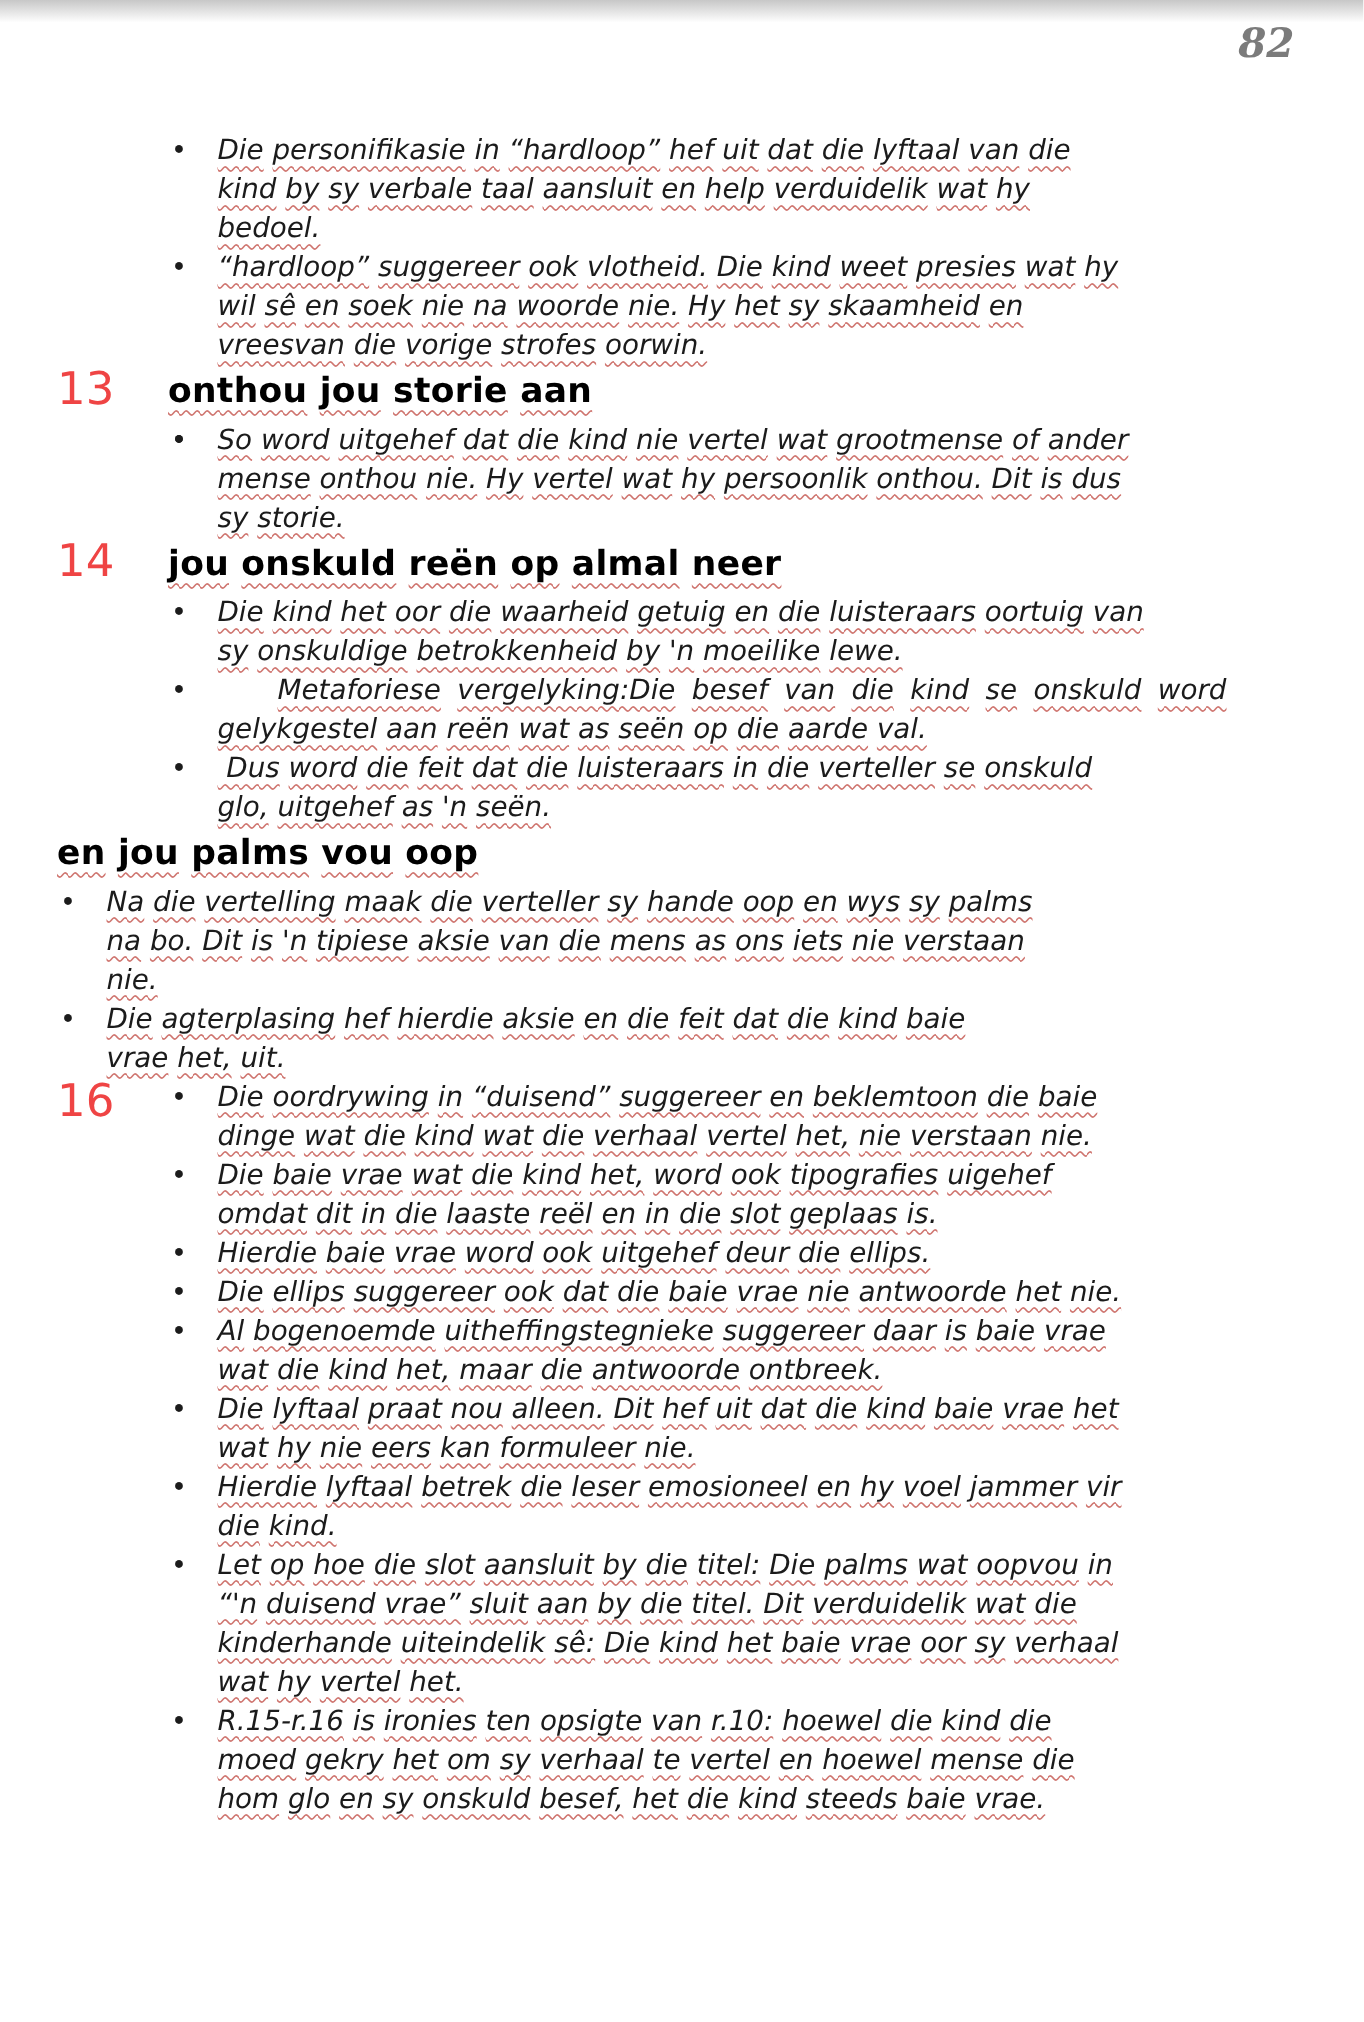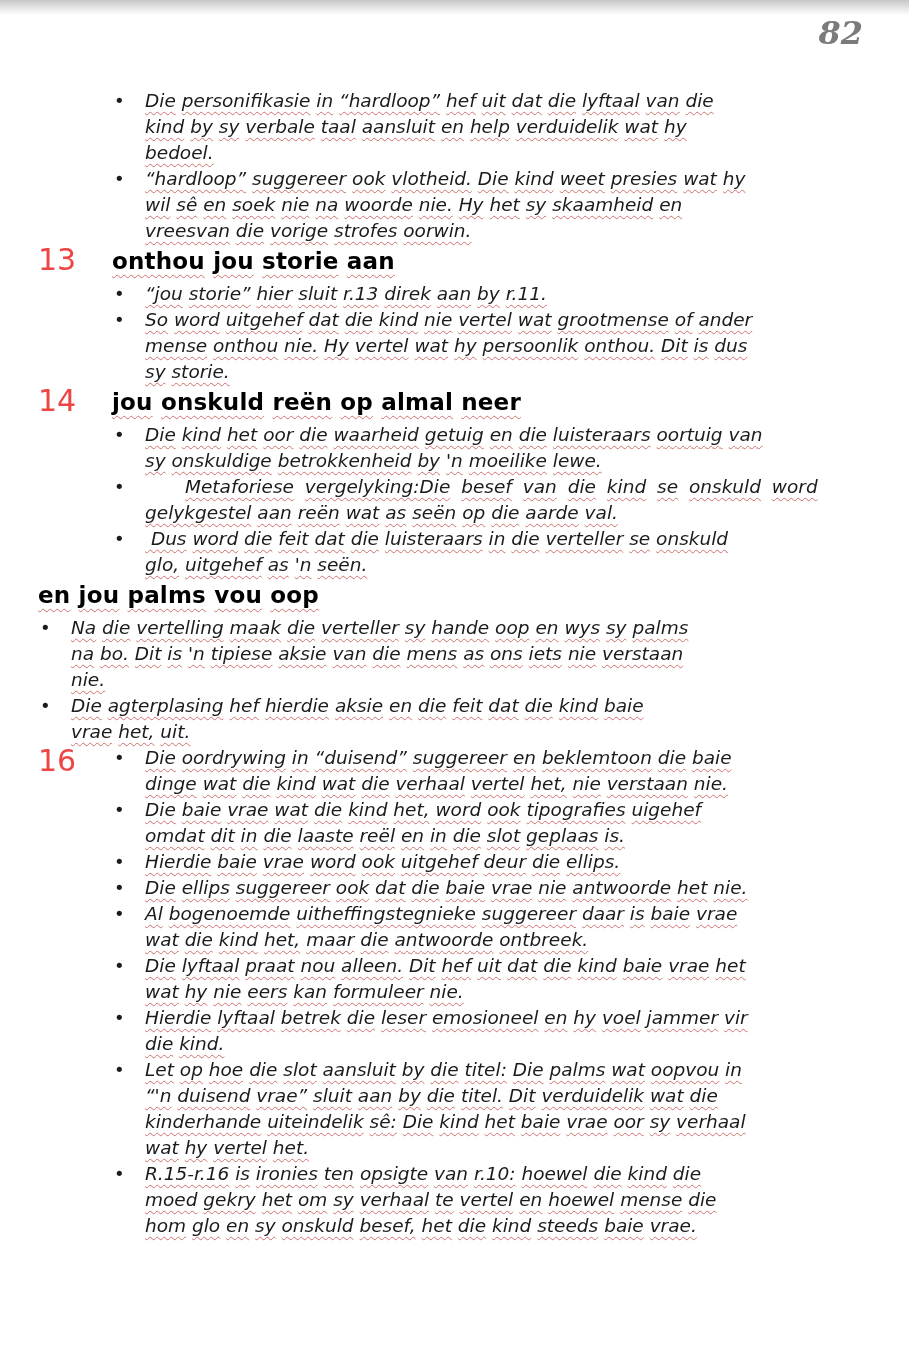--- a/index.html
+++ b/index.html
@@ -13,21 +13,21 @@
   }
   .top-shade {
     position: absolute; top: 0; left: 0; right: 0; height: 15px;
     background: linear-gradient(#c7c7c7, #ffffff);
     pointer-events: none;
   }
   .page-number {
     position: absolute; top: 14px; right: 46px;
     font-family: "DejaVu Serif", serif;
     font-style: italic; font-weight: bold;
-    font-size: 32px; color: #7b7b7b;
+    font-size: 27px; color: #7b7b7b;
   }
   .doc { padding: 88px 36px 0 38px; }
   .section { display: flex; }
   .sec-num {
     flex: 0 0 74px; width: 74px;
     font-size: 30px; line-height: 31px; color: #ef4444;
   }
   .sec-main { flex: 1 1 auto; min-width: 0; }
   .sec-heading {
     margin: 2px 0 4px 0;
@@ -73,21 +73,21 @@
           <li><span class="marker">•</span><span class="btext"><span class="ln ln0"><span class="sq">“hardloop”</span> <span class="sq">suggereer</span> <span class="sq">ook</span> <span class="sq">vlotheid.</span> <span class="sq">Die</span> <span class="sq">kind</span> <span class="sq">weet</span> <span class="sq">presies</span> <span class="sq">wat</span> <span class="sq">hy</span></span><br><span class="ln ln1"><span class="sq">wil</span> <span class="sq">sê</span> <span class="sq">en</span> <span class="sq">soek</span> <span class="sq">nie</span> <span class="sq">na</span> <span class="sq">woorde</span> <span class="sq">nie.</span> <span class="sq">Hy</span> <span class="sq">het</span> <span class="sq">sy</span> <span class="sq">skaamheid</span> <span class="sq">en</span></span><br><span class="ln ln2"><span class="sq">vreesvan</span> <span class="sq">die</span> <span class="sq">vorige</span> <span class="sq">strofes</span> <span class="sq">oorwin.</span></span></span></li>
         </ul>
     </div>
   </section>
 
   <section class="section">
     <div class="sec-num">13</div>
     <div class="sec-main">
       <h2 class="sec-heading"><span class="ln ln0"><span class="sq">onthou</span> <span class="sq">jou</span> <span class="sq">storie</span> <span class="sq">aan</span></span></h2>
       <ul class="bullets">
-          <li><span class="marker">•</span><span class="btext"><span class="ln ln0"><span class="sq">“jou</span> <span class="sq">storie”</span> <span class="sq">hier</span> <span class="sq">sluit</span> <span class="sq">r.13</span> <span class="sq">direk</span> <span class="sq">aan</span> <span class="sq">by</span> <span class="sq">r.11.</span></span></span></li>
+          <li><span class="marker">•</span></li>
           <li><span class="marker">•</span><span class="btext"><span class="ln ln0"><span class="sq">So</span> <span class="sq">word</span> <span class="sq">uitgehef</span> <span class="sq">dat</span> <span class="sq">die</span> <span class="sq">kind</span> <span class="sq">nie</span> <span class="sq">vertel</span> <span class="sq">wat</span> <span class="sq">grootmense</span> <span class="sq">of</span> <span class="sq">ander</span></span><br><span class="ln ln1"><span class="sq">mense</span> <span class="sq">onthou</span> <span class="sq">nie.</span> <span class="sq">Hy</span> <span class="sq">vertel</span> <span class="sq">wat</span> <span class="sq">hy</span> <span class="sq">persoonlik</span> <span class="sq">onthou.</span> <span class="sq">Dit</span> <span class="sq">is</span> <span class="sq">dus</span></span><br><span class="ln ln2"><span class="sq">sy</span> <span class="sq">storie.</span></span></span></li>
         </ul>
     </div>
   </section>
 
   <section class="section">
     <div class="sec-num">14</div>
     <div class="sec-main">
       <h2 class="sec-heading"><span class="ln ln0"><span class="sq">jou</span> <span class="sq">onskuld</span> <span class="sq">reën</span> <span class="sq">op</span> <span class="sq">almal</span> <span class="sq">neer</span></span></h2>
       <ul class="bullets">

